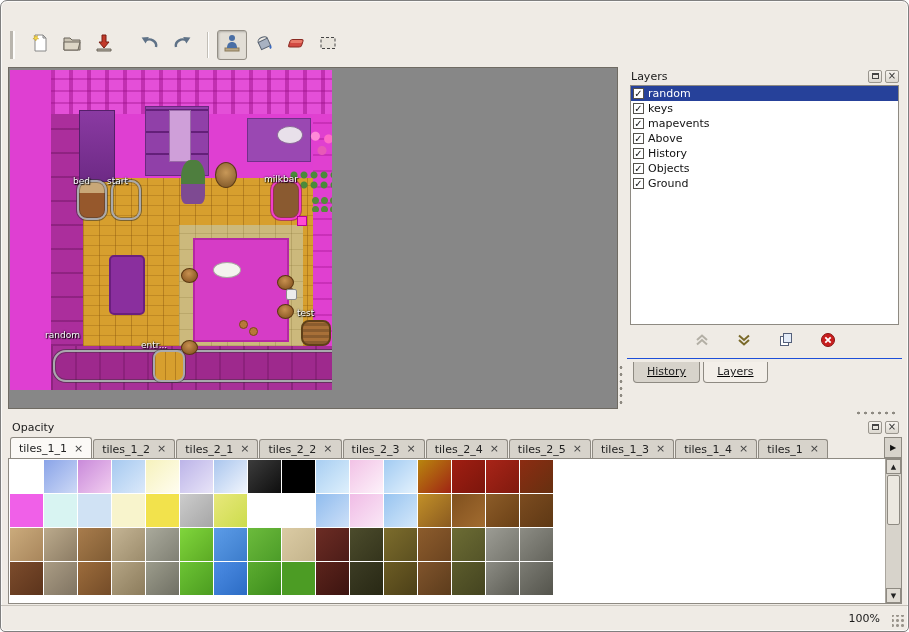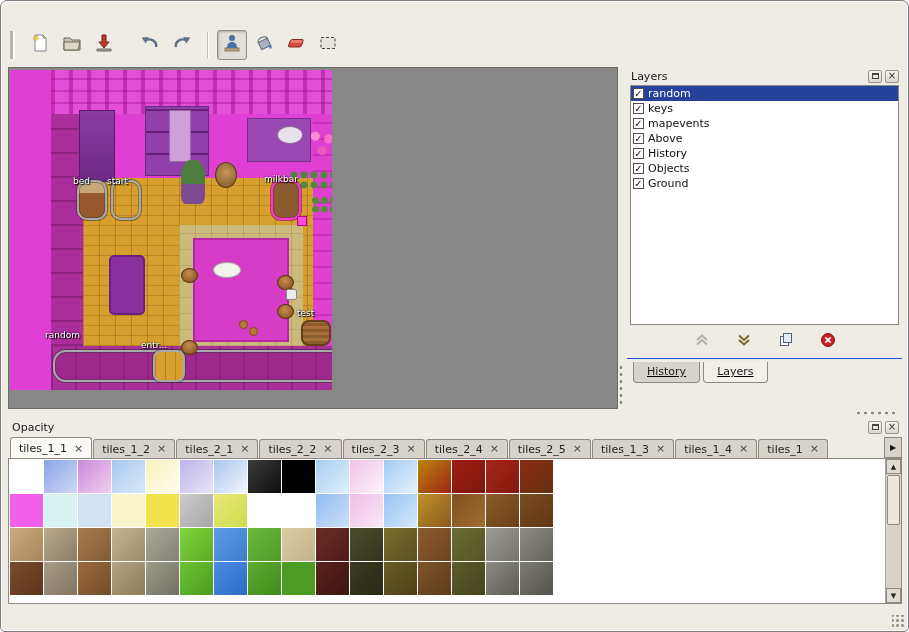--- a/index.html
+++ b/index.html
@@ -523,15 +523,18 @@
           <div class="tile" style="background: linear-gradient(135deg, rgb(124, 124, 116), rgb(84, 84, 76));"></div>
         </div>
       <div class="vscroll">
         <div class="vs-btn vs-up">▲</div>
         <div class="vs-thumb"></div>
         <div class="vs-btn vs-down">▼</div>
       </div>
     </div>
   </div>
 
+  <div class="statusbar">
+    <span>100%</span>
+  </div>
   <div class="grip"></div>
 
 </div>
 
 </body></html>

